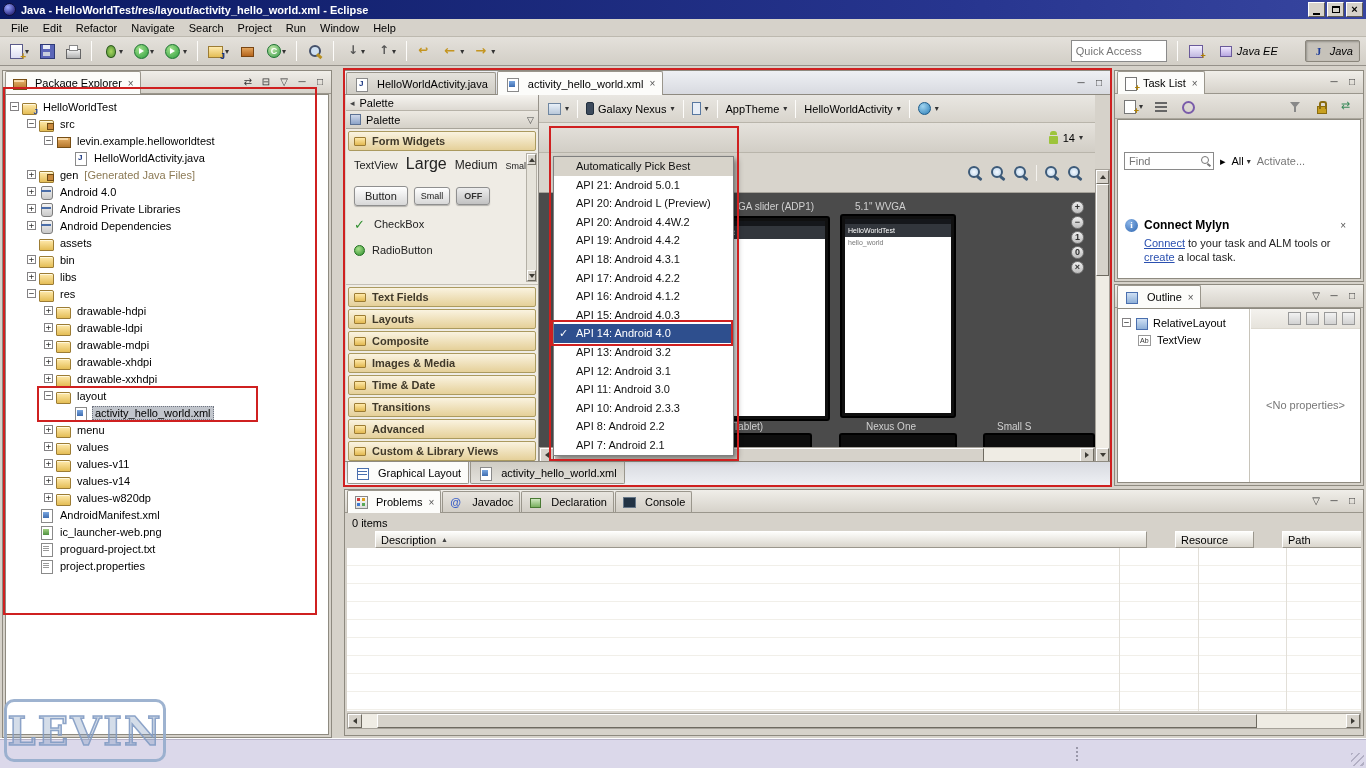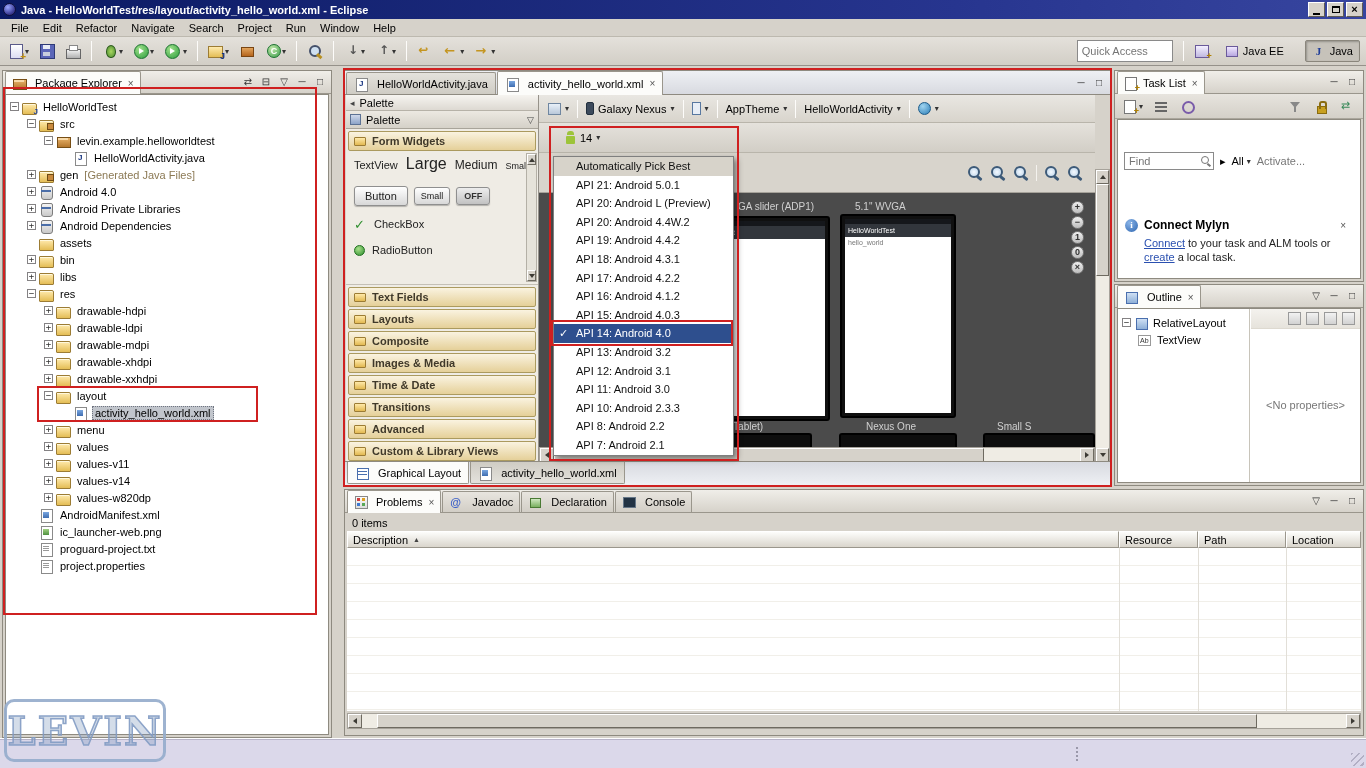--- a/index.html
+++ b/index.html
@@ -45,21 +45,21 @@
 .i-next-annotation::after{content:"↓";position:absolute;left:4px;top:0;font:bold 12px/15px "DejaVu Sans",sans-serif;color:#555;}
 .i-prev-annotation::after{content:"↑";position:absolute;left:4px;top:0;font:bold 12px/15px "DejaVu Sans",sans-serif;color:#555;}
 .i-last-edit::after{content:"↩";position:absolute;left:1px;top:0;font:bold 12px/15px "DejaVu Sans",sans-serif;color:#c49520;}
 .i-back::after{content:"←";position:absolute;left:1px;top:0;font:bold 13px/15px "DejaVu Sans",sans-serif;color:#c49520;}
 .i-forward::after{content:"→";position:absolute;left:1px;top:0;font:bold 13px/15px "DejaVu Sans",sans-serif;color:#c49520;}
 .tb-right{display:flex;align-items:center;gap:6px;padding-right:2px;}
 .quick-access{width:96px;height:18px;border:1px solid #8a8a8a;background:#fff;font:11px "Liberation Sans",sans-serif;color:#666;padding:10px 4px;}
 .persp-open{width:18px;height:16px;position:relative;}
 .persp-open::before{content:"";position:absolute;left:1px;top:2px;width:12px;height:11px;background:linear-gradient(#f4f0ff,#c0b8e0);border:1px solid #6a5a9a;}
 .persp-open::after{content:"+";position:absolute;right:0;bottom:-2px;color:#b08000;font:bold 9px/9px "Liberation Sans",sans-serif;}
-.persp-bar{display:flex;align-items:flex-start;gap:14px;}
+.persp-bar{display:flex;align-items:flex-start;gap:20px;font-style:italic;}
 .persp{display:inline-flex;align-items:center;gap:4px;padding:2px 6px;height:22px;border:1px solid transparent;border-radius:2px;white-space:nowrap;}
 .persp.active{background:#c6c2ba;border-color:#8a867c;box-shadow:inset 1px 1px 2px rgba(0,0,0,.25);}
 .persp-ico{width:14px;height:13px;position:relative;display:inline-block;}
 .pi-java-ee::before{content:"";position:absolute;inset:1px;background:linear-gradient(#f0e8ff,#b8a8e0);border:1px solid #6a5a9a;}
 .pi-java::before{content:"J";position:absolute;left:4px;top:0;font:bold 11px/13px "Liberation Serif",serif;color:#1f3d99;}
 
 
 .panel{position:absolute;background:#d6d2ca;border:1px solid #8e8a80;}
 .vtabbar{position:absolute;left:0;top:0;right:0;height:23px;display:flex;align-items:flex-end;background:linear-gradient(#f0eee9,#d6d2ca);border-bottom:1px solid #9a968c;padding-left:2px;}
 .vtab{display:inline-flex;align-items:center;gap:4px;height:21px;padding:0 6px;border:1px solid #9a968c;border-bottom:none;border-radius:2px 2px 0 0;background:linear-gradient(#e8e5df,#d2cec6);font-size:11px;white-space:nowrap;margin-right:1px;}
@@ -124,21 +124,21 @@
 .tl{width:0;height:0;border-top:3px solid transparent;border-bottom:3px solid transparent;border-right:4px solid #3c3a34;}
 .trr{width:0;height:0;border-top:3px solid transparent;border-bottom:3px solid transparent;border-left:4px solid #3c3a34;}
 .cfgbar{position:absolute;left:194px;top:24px;width:556px;height:28px;display:flex;align-items:center;gap:2px;padding:0 5px;background:linear-gradient(#e9e7e2,#d8d4cc);border-bottom:1px solid #b9b5ab;overflow:hidden;}
 .cfg-btn{display:inline-flex;align-items:center;gap:4px;padding:3px 4px;white-space:nowrap;}
 .cfg-sep{width:1px;height:18px;background:#aaa69c;border-right:1px solid #fdfcfa;margin:0 2px;flex:none;}
 .caret{font-size:8px;color:#333;}
 .cfg-ico{width:13px;height:12px;background:linear-gradient(#e8f0f8,#b9c8da);border:1px solid #6f86a0;flex:none;}
 .phone-ico{width:8px;height:13px;background:#3c4a5c;border:1px solid #22303e;border-radius:2px;flex:none;}
 .orient-ico{width:9px;height:13px;background:#e8eef6;border:1px solid #5878a0;flex:none;}
 .globe-ico{width:13px;height:13px;border-radius:50%;background:radial-gradient(circle at 35% 30%,#9fd4f0,#2e7fb8);border:1px solid #1d5c8a;flex:none;}
-.apibar{position:absolute;left:194px;top:52px;width:556px;height:30px;display:flex;align-items:center;padding:0 22px;background:linear-gradient(#e5e2dc,#d2cec6);border-bottom:1px solid #b9b5ab;}
+.apibar{position:absolute;left:194px;top:52px;width:556px;height:30px;display:flex;align-items:center;padding:0 8px;background:linear-gradient(#e5e2dc,#d2cec6);border-bottom:1px solid #b9b5ab;justify-content:flex-end;}
 .android-ico{width:11px;height:13px;position:relative;flex:none;}
 .android-ico::before{content:"";position:absolute;left:2px;top:0;width:7px;height:4px;background:#9dc43a;border-radius:3px 3px 0 0;}
 .android-ico::after{content:"";position:absolute;left:1px;top:5px;width:9px;height:8px;background:#9dc43a;border-radius:1px;}
 .zoomstrip{position:absolute;left:194px;top:82px;width:556px;height:40px;background:#d8d4cc;border-bottom:1px solid #a6a29a;display:flex;align-items:center;justify-content:flex-end;gap:7px;padding:0 12px;}
 .zoom-sep{width:1px;height:16px;background:#a6a29a;border-right:1px solid #f4f2ee;}
 .mag{width:16px;height:16px;position:relative;display:inline-block;}
 .mag::before{content:"";position:absolute;left:1px;top:1px;width:8px;height:8px;border:2px solid #3d5a78;border-radius:50%;background:radial-gradient(#f4f9ff,#bcd4ea);}
 .mag::after{content:"";position:absolute;left:11px;top:10px;width:6px;height:3px;background:#3d5a78;transform:rotate(40deg);transform-origin:0 0;border-radius:1px;}
 .canvas{position:absolute;left:194px;top:122px;width:560px;height:254px;background:#4b4b4b;overflow:hidden;}
 .cv-label{position:absolute;color:#d0d0d0;font-size:10px;white-space:nowrap;}
@@ -211,21 +211,21 @@
 
 .problemsp{left:344px;top:489px;width:1020px;height:247px;}
 .pt-problems{width:14px;height:14px;}
 .pt-problems::before{content:"";position:absolute;left:1px;top:1px;width:11px;height:11px;background:linear-gradient(#fafafa,#ddd);border:1px solid #888;}
 .pt-problems::after{content:"";position:absolute;left:3px;top:3px;width:3px;height:3px;background:#d03c3c;box-shadow:5px 0 0 #e0a020,0 5px 0 #3c78d0,5px 5px 0 #58a858;}
 .pt-javadoc::after{content:"@";position:absolute;left:1px;top:0;color:#3a5fc8;font:bold 11px/14px "Liberation Sans",sans-serif;}
 .pt-decl::after{content:"";position:absolute;left:2px;top:3px;width:9px;height:8px;background:linear-gradient(#cfe8c0,#7ab060);border:1px solid #4a7a34;}
 .pt-console::after{content:"";position:absolute;left:1px;top:2px;width:11px;height:9px;background:#223344;border:1px solid #667788;}
 .pr-count{position:absolute;left:7px;top:27px;}
 .pr-header{position:absolute;left:2px;right:2px;top:41px;height:17px;display:flex;overflow:hidden;}
-.pr-h{background:linear-gradient(#fdfdfb,#d9d5cc);border:1px solid;border-color:#fff #9a968c #9a968c #fff;padding:0 5px;display:flex;align-items:center;gap:5px;flex:none;}
+.pr-h{background:linear-gradient(#fdfdfb,#d9d5cc);border:1px solid;border-color:#fff #9a968c #9a968c #fff;padding:0 5px;display:flex;align-items:center;gap:5px;flex:none;margin-left:28px;}
 .ph-desc{width:772px;}
 .ph-res{width:79px;}
 .ph-path{width:88px;}
 .ph-loc{flex:1;}
 .sort-ind{font-size:7px;color:#444;}
 .pr-body{position:absolute;left:2px;right:2px;top:58px;bottom:24px;background:#fff;background-image:repeating-linear-gradient(#fff 0px,#fff 17px,#f1efe9 17px,#f1efe9 18px);}
 .pr-vline{position:absolute;top:0;bottom:0;width:1px;background:#e2dfd8;}
 .pr-hscroll{left:2px;right:2px;top:223px;}
 .pr-hscroll .h-thumb{width:880px;left:15px;}
 

